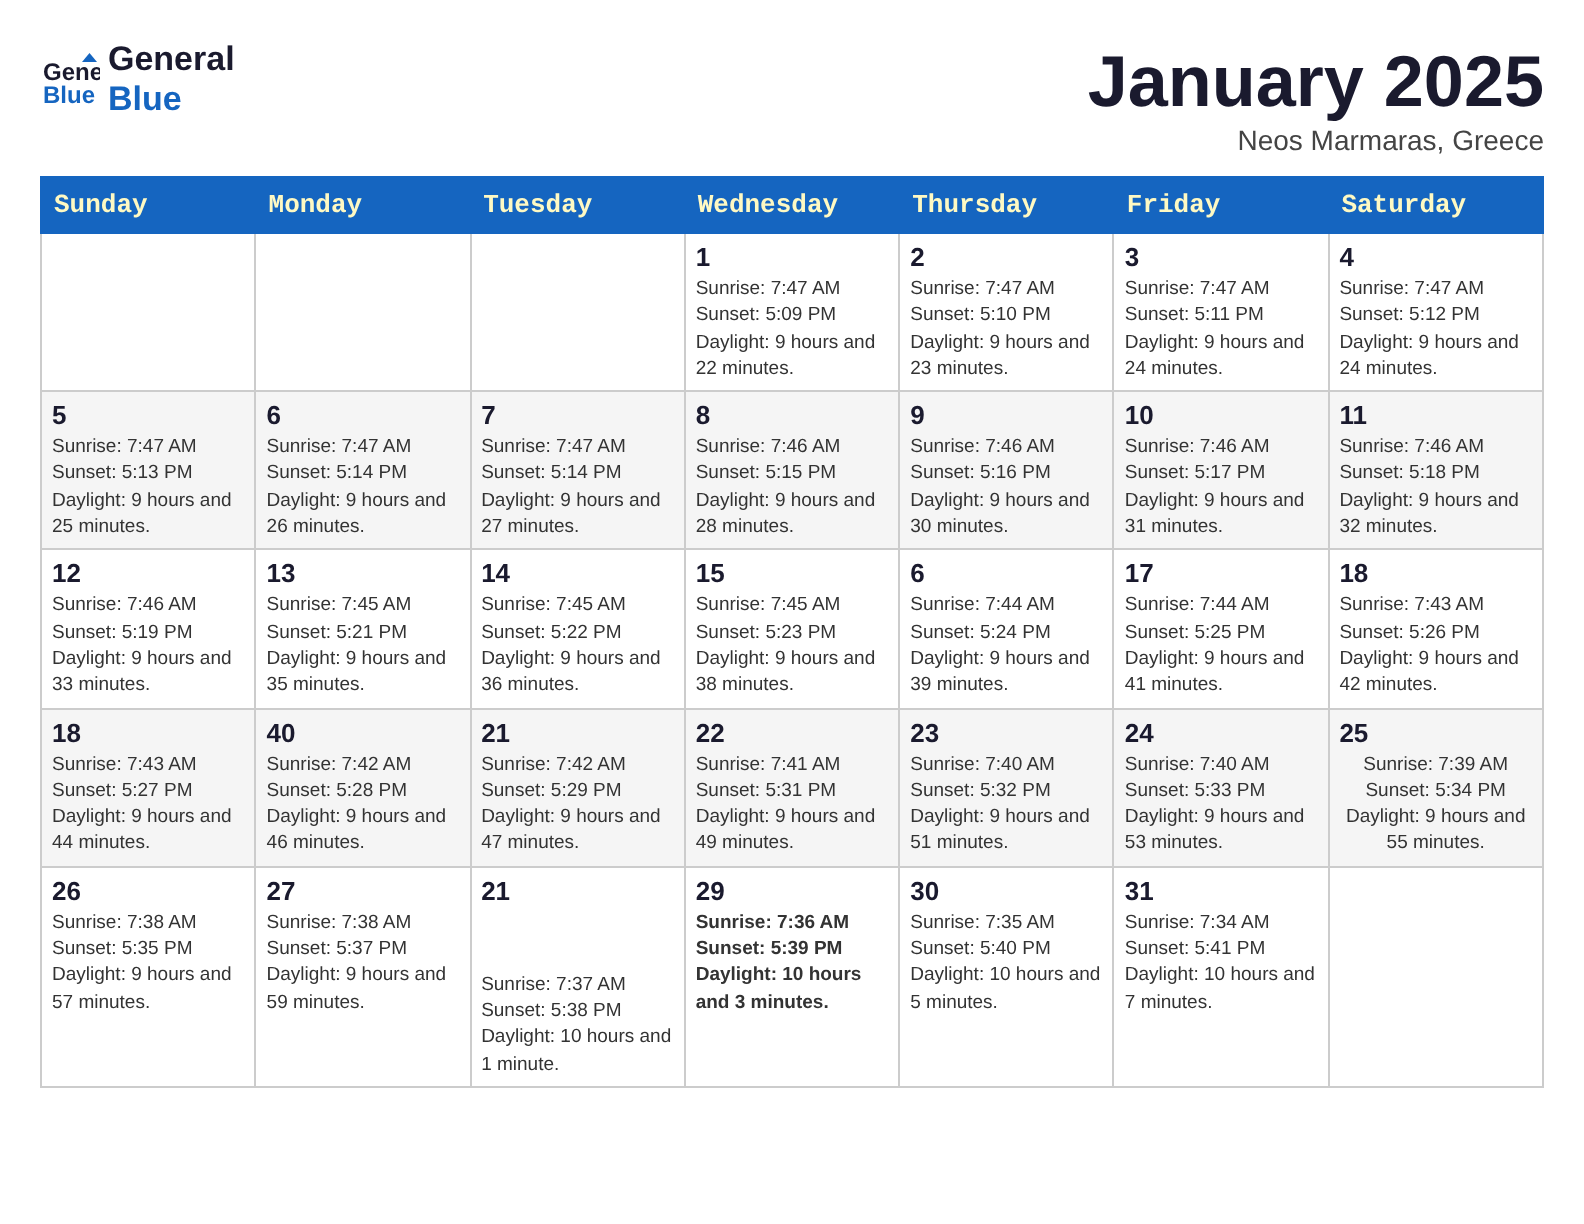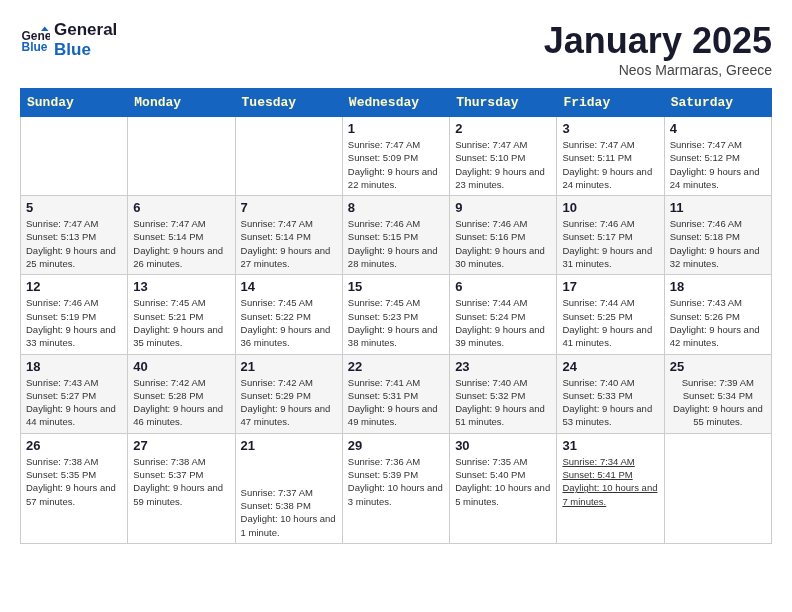--- a/index.html
+++ b/index.html
@@ -294,32 +294,32 @@
 Daylight: 9 hours and 59 minutes.</div>
         </td>
         <td>
           <span class="day-number">21</span>
           <div class="day-info" style="white-space: pre-line; margin-top: 33px;">Sunrise: 7:37 AM
 Sunset: 5:38 PM
 Daylight: 10 hours and 1 minute.</div>
         </td>
         <td>
           <span class="day-number">29</span>
-          <div class="day-info" style="white-space: pre-line;">Sunrise: 7:36 AM
+          <div class="day-info" style="white-space: pre-line; font-weight: bold;">Sunrise: 7:36 AM
 Sunset: 5:39 PM
 Daylight: 10 hours and 3 minutes.</div>
         </td>
         <td>
           <span class="day-number">30</span>
           <div class="day-info" style="white-space: pre-line;">Sunrise: 7:35 AM
 Sunset: 5:40 PM
 Daylight: 10 hours and 5 minutes.</div>
         </td>
         <td>
           <span class="day-number">31</span>
-          <div class="day-info" style="white-space: pre-line; text-decoration: underline;">Sunrise: 7:34 AM
+          <div class="day-info" style="white-space: pre-line;">Sunrise: 7:34 AM
 Sunset: 5:41 PM
 Daylight: 10 hours and 7 minutes.</div>
         </td>
         <td class="empty"></td>
       </tr>
     </tbody>
 </table>
 
 </body></html>

